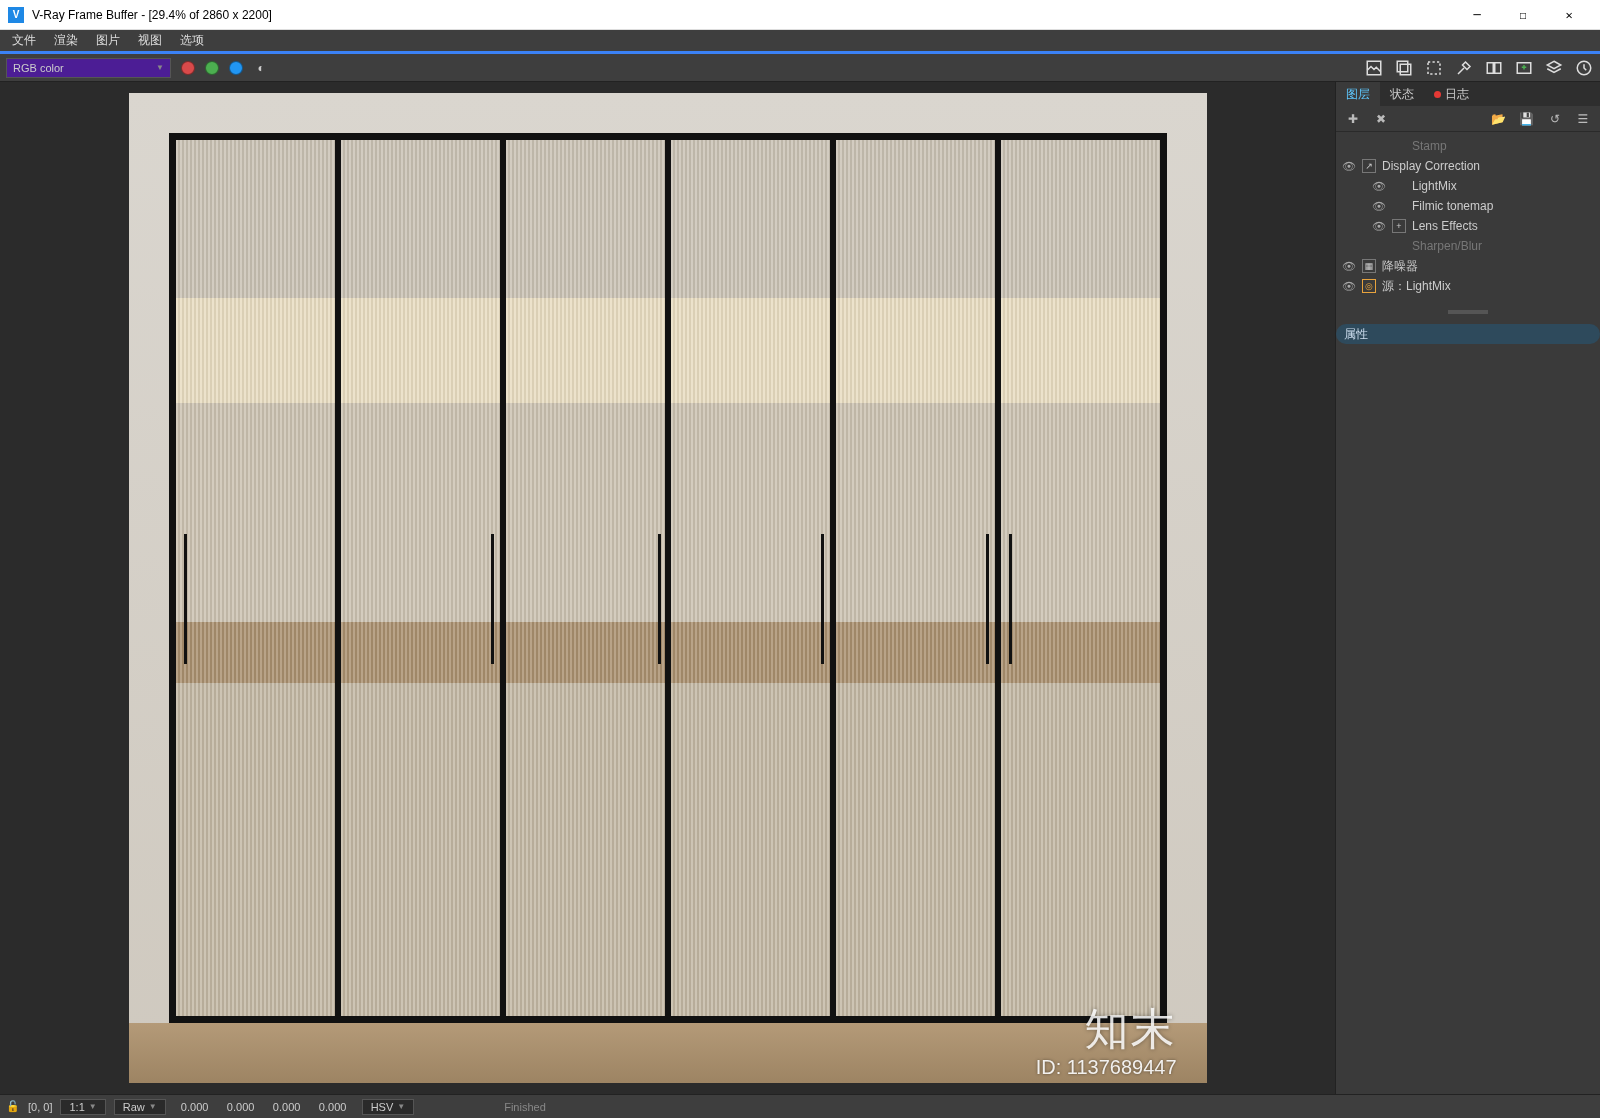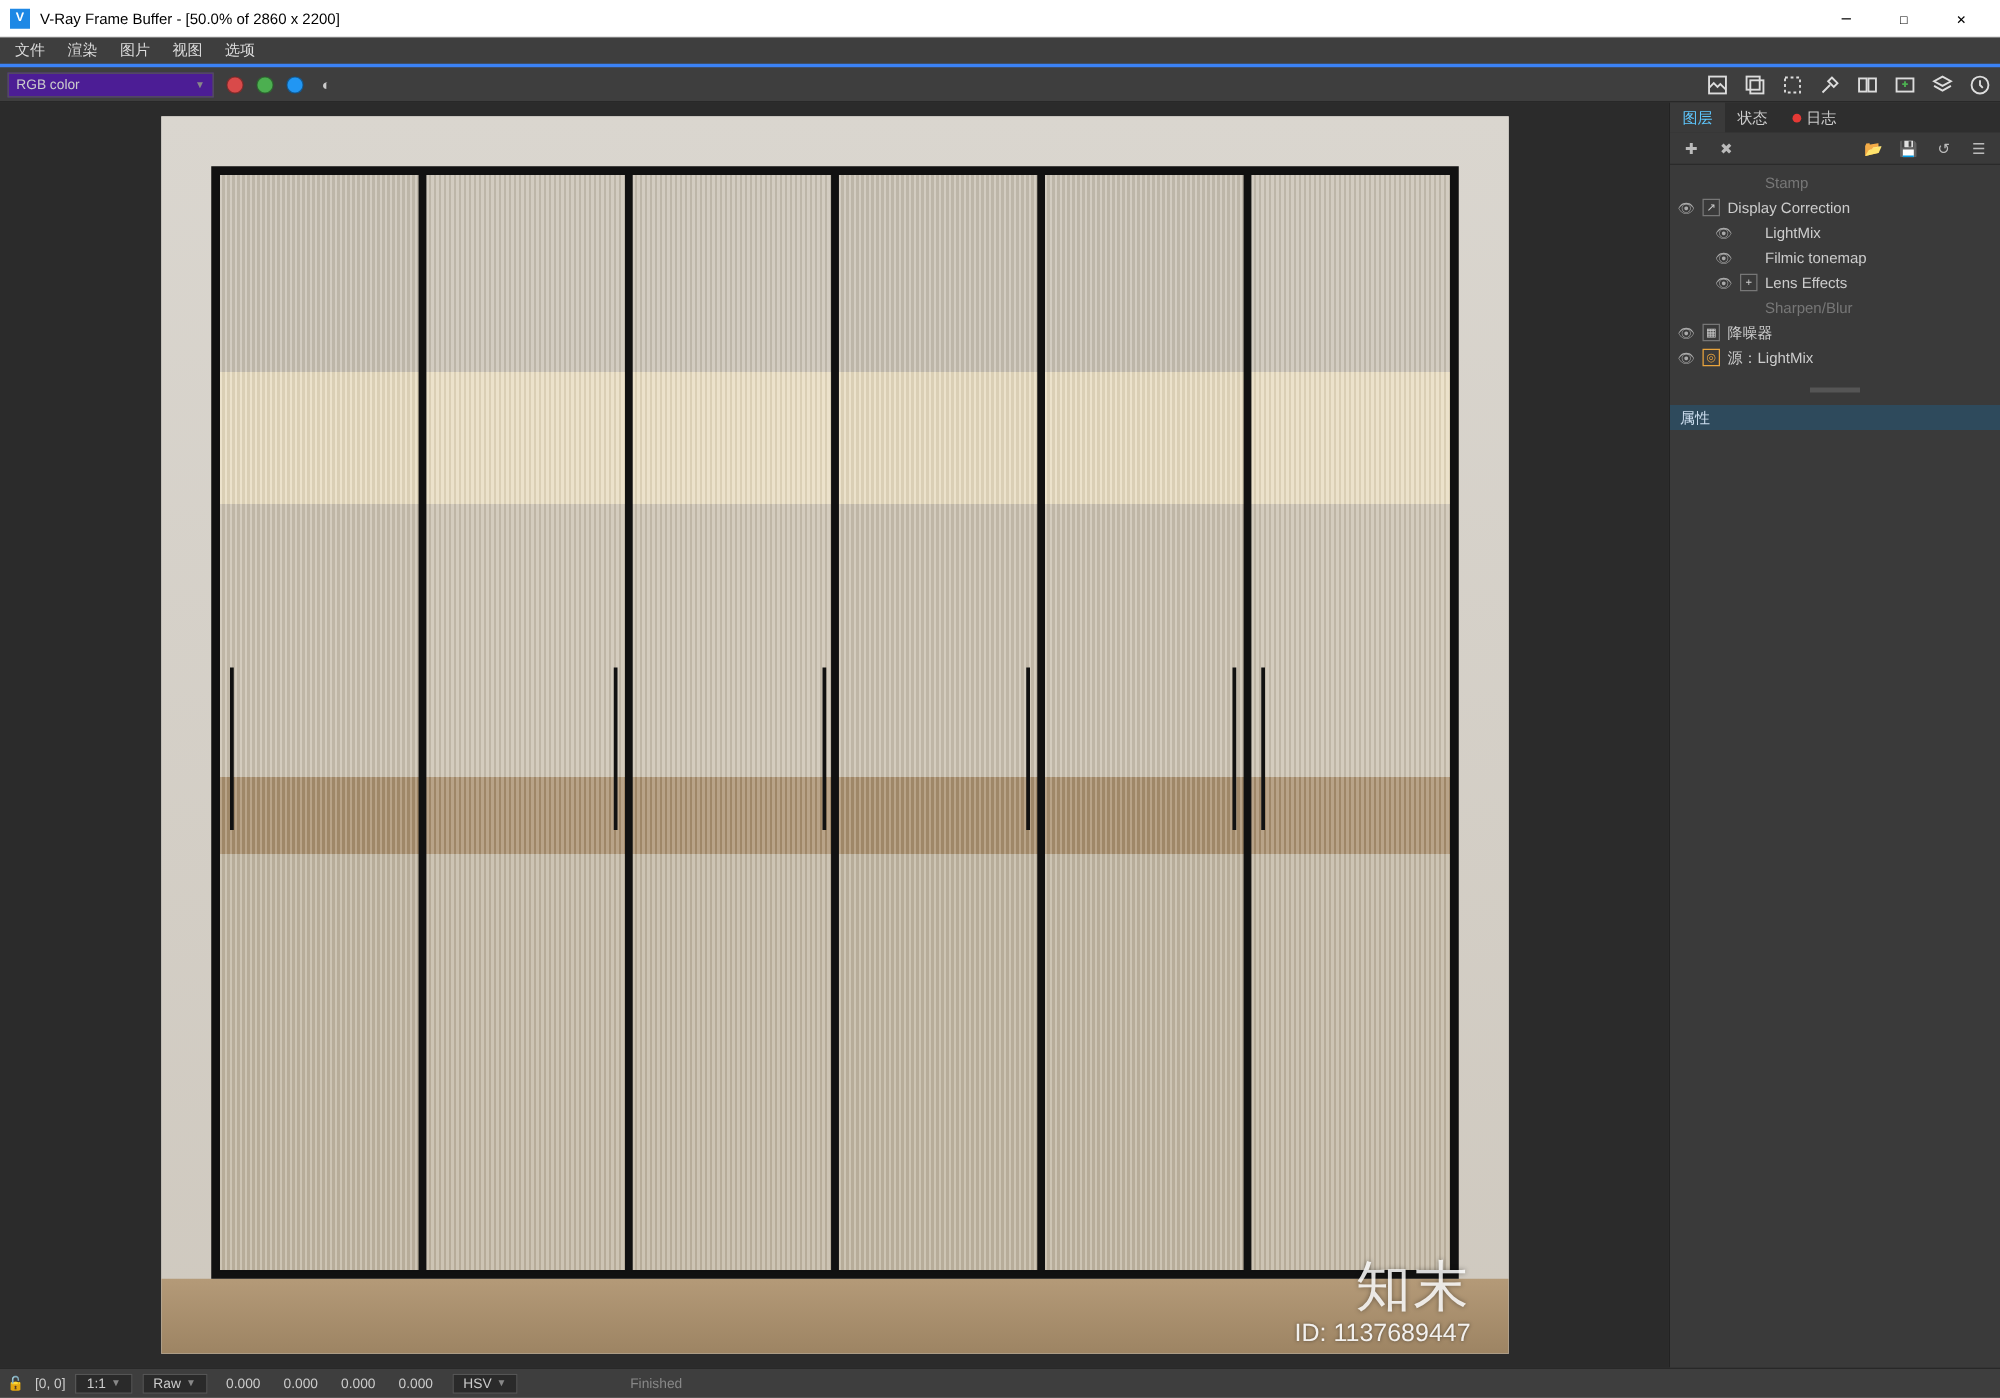--- a/index.html
+++ b/index.html
@@ -52,35 +52,35 @@
 .layer-list{ padding:4px 0; font-size:12px;}
 .layer{ display:flex; align-items:center; height:20px; padding:0 6px; gap:6px;}
 .eye{ width:14px; color:#aaa; font-size:11px; text-align:center;}
 .licon{ width:14px; height:14px; border:1px solid #777; display:flex; align-items:center; justify-content:center; font-size:9px;}
 .licon.none{ border:none; width:14px;}
 .layer .lbl{ white-space:nowrap;}
 .layer.dim .lbl{ color:#777;}
 .layer.ind1{ padding-left:36px;}
 .splitter{ height:12px; display:flex; align-items:center; justify-content:center; margin:6px 0;}
 .splitter .grip{ width:40px; height:4px; background:#555;}
-.prop-header{ background:#2e4a5c; color:#cde; height:20px; display:flex; align-items:center; padding:0 8px; font-size:12px;}
+.prop-header{ background:#2e4a5c; color:#cde; height:20px; display:flex; align-items:center; padding:0 8px; font-size:12px;border-radius:10px;}
 .statusbar{ height:24px; background:#3e3e3e; border-top:1px solid #222; display:flex; align-items:center; padding:0 6px; gap:8px; font-size:11px; color:#ccc;}
 .sb-chip{ background:#2a2a2a; border:1px solid #555; padding:1px 8px; display:flex; align-items:center; gap:4px;}
 .sb-chip .sm{ font-size:8px; color:#888;}
 .sb-vals{ display:flex; gap:4px;}
 .sb-vals span{ display:inline-block; min-width:42px; text-align:center;}
 .sb-status{ margin-left:14px; color:#888;}
 .lock{ width:14px; height:14px; color:#ccc;}
 </style>
 </head>
 <body>
 
 <div class="titlebar">
   <div class="logo">V</div>
-  <div class="title">V-Ray Frame Buffer - [50.0% of 2860 x 2200]</div>
+  <div class="title">V-Ray Frame Buffer - [29.4% of 2860 x 2200]</div>
   <div class="spacer"></div>
   <div class="winbtn">─</div>
   <div class="winbtn">☐</div>
   <div class="winbtn close">✕</div>
 </div>
 
 <div class="menubar">
   <div class="mi">文件</div>
   <div class="mi">渲染</div>
   <div class="mi">图片</div>

